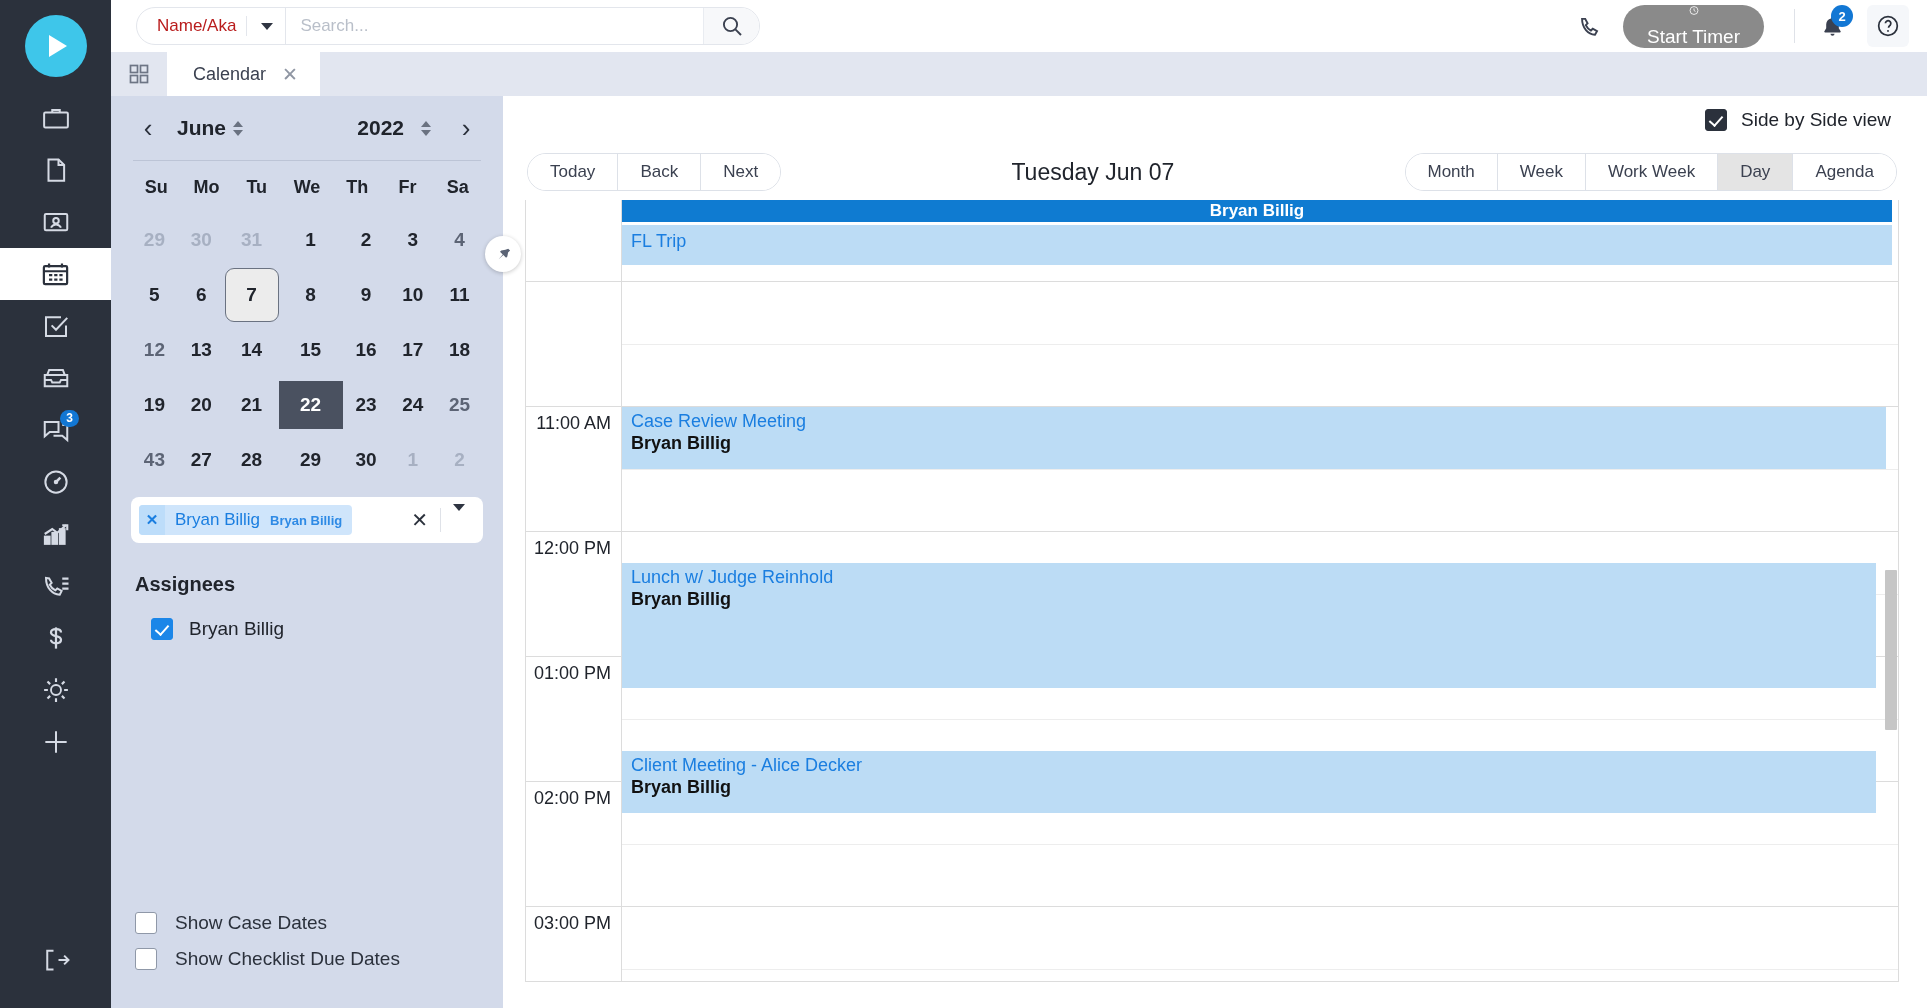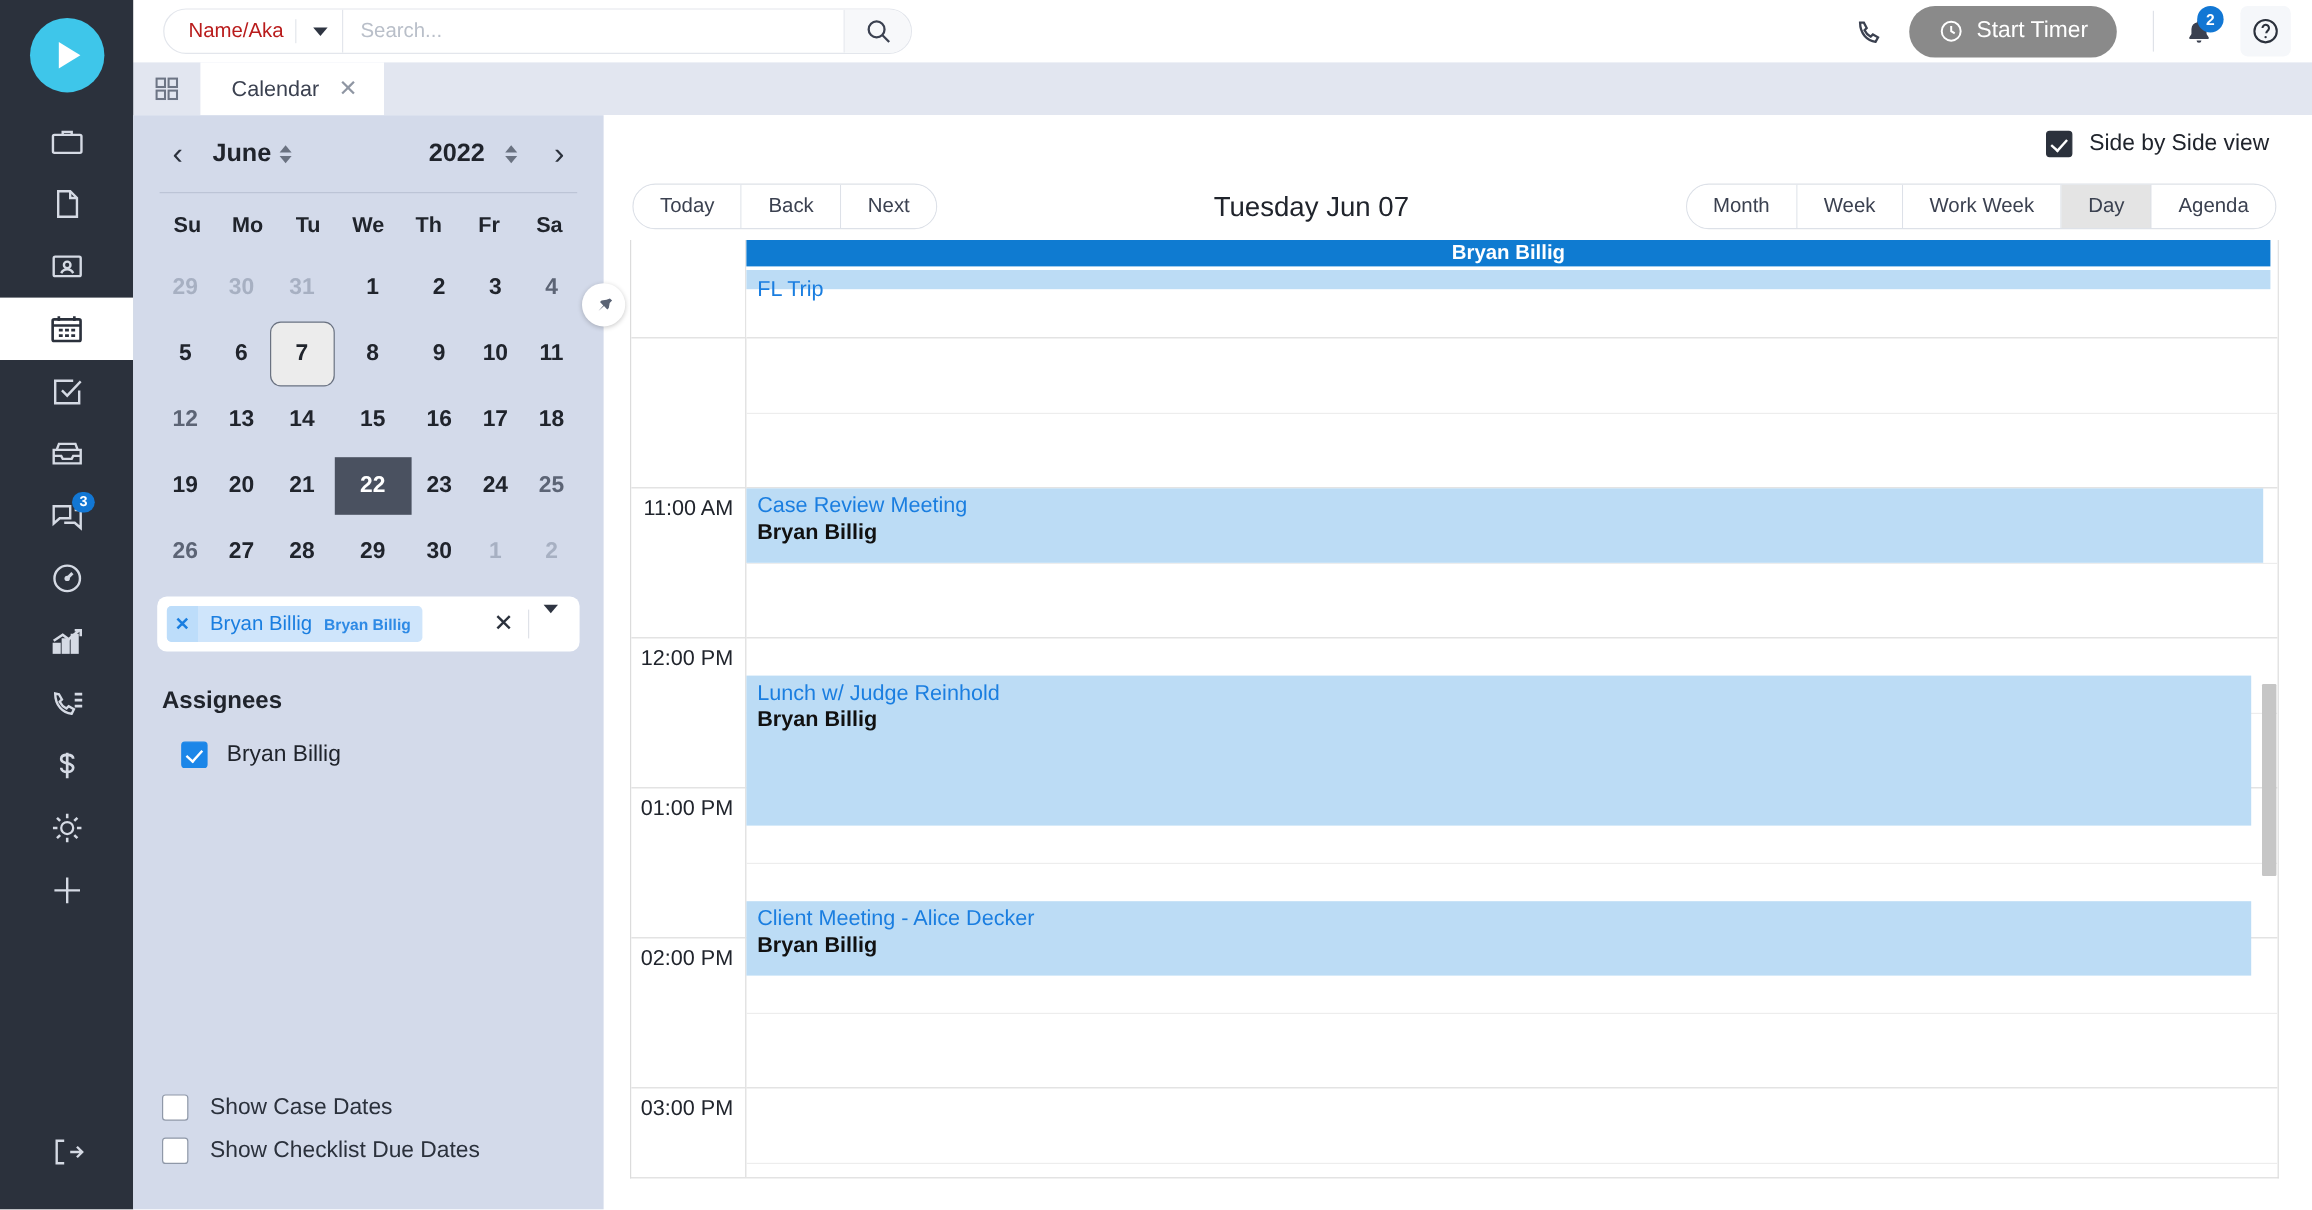--- a/index.html
+++ b/index.html
@@ -68,21 +68,21 @@
   .sg-input::placeholder { color: #b9bfc9; }
   .sg-btn {
     width: 56px; display: flex; align-items: center; justify-content: center;
     background: #f7f8fa; border-left: 1px solid #e9ecf1; cursor: pointer;
   }
   .topbar-right { margin-left: auto; display: flex; align-items: center; gap: 0; padding-right: 18px; }
   .tb-icon { width: 46px; height: 46px; display:flex; align-items:center; justify-content:center; cursor:pointer; position: relative; }
   .start-timer {
     background: #8a8a8a; color: #fff; border-radius: 22px; height: 43px;
     display: flex; align-items: center; gap: 10px; padding: 0 24px;
-    font-size: 19px; cursor: pointer; margin: 0 16px 0 10px;
+    font-size: 19px; cursor: pointer; margin: 0 16px 0 10px; flex-direction: column;
   }
   .tb-divider { width: 1px; height: 34px; background: #dfe2e8; margin: 0 14px; }
   .bell-badge {
     position: absolute; top: 2px; right: 2px; background: #1277d4; color:#fff;
     border-radius: 50%; width: 22px; height: 22px; font-size: 13px; font-weight: 700;
     display:flex; align-items:center; justify-content:center;
   }
   .help-btn { width: 42px; height: 42px; background:#f5f7fa; border-radius:6px; display:flex;align-items:center;justify-content:center;margin-left:12px;cursor:pointer;}
 
   
@@ -206,21 +206,21 @@
 
   .days { flex:1; position:relative; min-width:0; }
   .allday {
     height: 82px; border-bottom:1px solid #dcdcdc; position:relative; background:#fff;
   }
   .person-bar {
     position:absolute; left:0; right: 6px; top: 0; height: 22px; background:#0f7bd1;
     color:#fff; font-weight:700; font-size: 17px; text-align:center; line-height:22px;
   }
   .allday-evt {
-    position:absolute; left:0; right: 6px; top: 25px; height: 16px; background:#bcdcf5;
+    position:absolute; left:0; right: 6px; top: 25px; height: 40px; background:#bcdcf5;
     color:#1a7ee0; font-size: 18px; padding-left: 9px; line-height: 32px; cursor:pointer;
   }
   .slots { position:relative; }
   .slot { height: 125px; border-bottom:1px solid #dcdcdc; position:relative; }
   .slot::after {
     content:""; position:absolute; left:0; right:0; top: 62px; height:1px; background:#ededed;
   }
   .events { position:absolute; left:0; top:82px; right:0; bottom:0; pointer-events:none; }
   .evt {
     position:absolute; background:#bcdcf5; cursor:pointer; pointer-events:auto;
@@ -525,21 +525,21 @@
             <div class="dp-cell ">
               <span class="daybox">23</span>
             </div>
             <div class="dp-cell ">
               <span class="daybox">24</span>
             </div>
             <div class="dp-cell weakend">
               <span class="daybox">25</span>
             </div>
             <div class="dp-cell weakend">
-              <span class="daybox">26</span>
+              <span class="daybox">43</span>
             </div>
             <div class="dp-cell ">
               <span class="daybox">27</span>
             </div>
             <div class="dp-cell ">
               <span class="daybox">28</span>
             </div>
             <div class="dp-cell ">
               <span class="daybox">29</span>
             </div>

